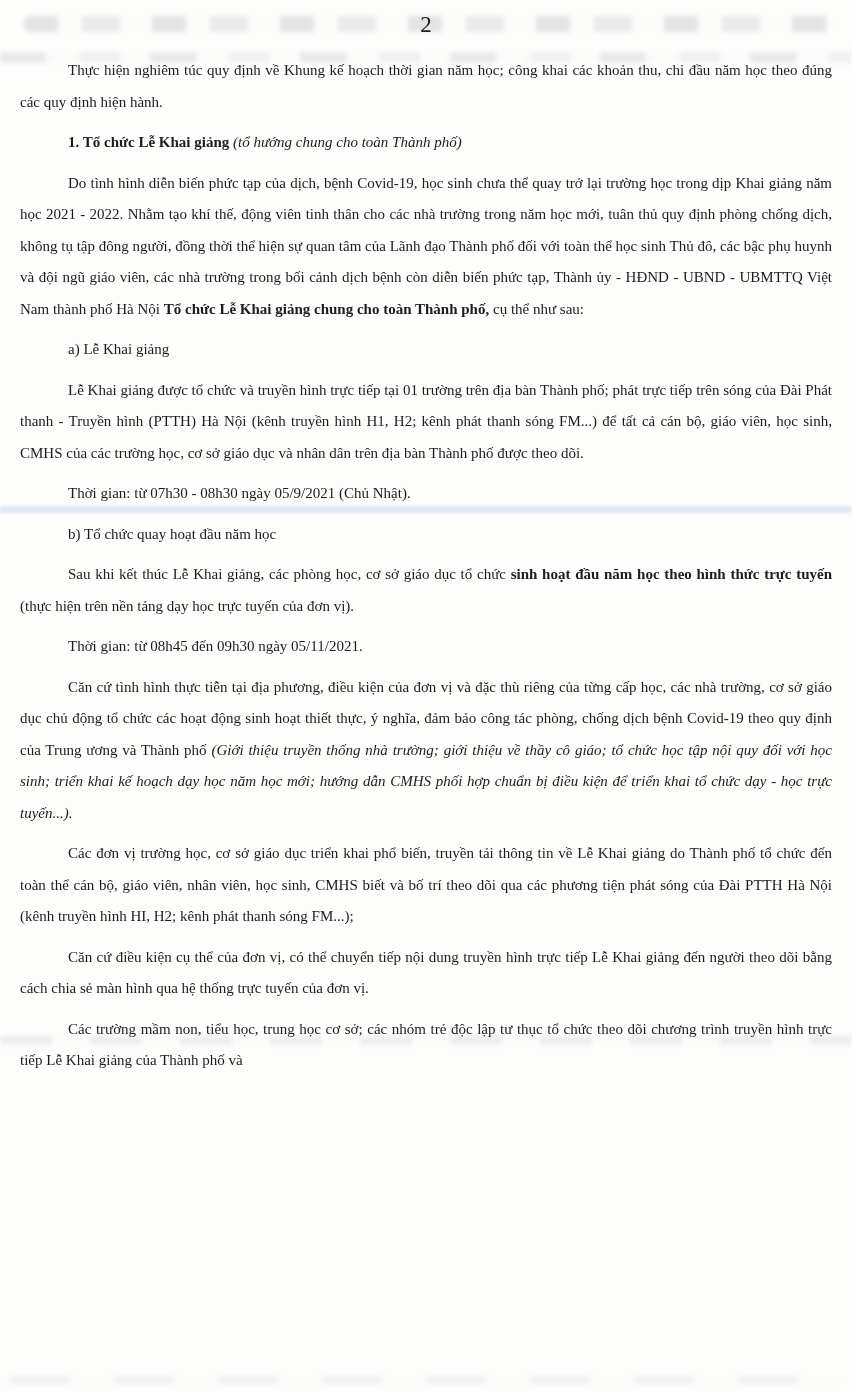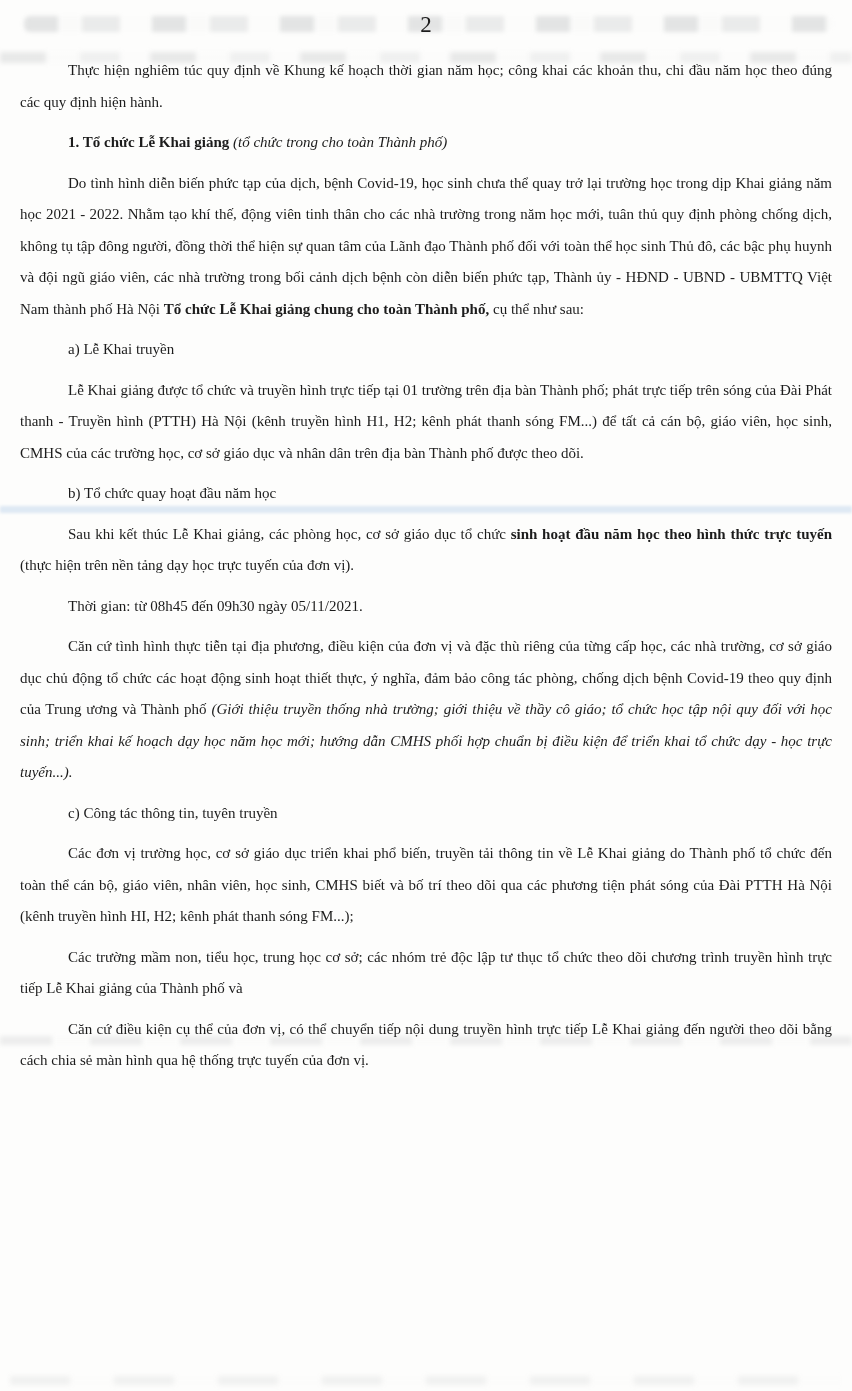--- a/index.html
+++ b/index.html
@@ -92,26 +92,26 @@
   <div class="artifact artifact-top-1"></div>
   <div class="artifact artifact-top-2"></div>
   <div class="artifact artifact-blue-line"></div>
   <div class="artifact artifact-band-mid"></div>
   <div class="artifact artifact-band-bottom"></div>
 
   <div class="page-number">2</div>
 
   <div class="doc-body">
       <p class="block body"><span class="run-n">Thực hiện nghiêm túc quy định về Khung kế hoạch thời gian năm học; công khai các khoản thu, chi đầu năm học theo đúng các quy định hiện hành.</span></p>
-      <p class="block heading"><span class="run-b">1. Tổ chức Lễ Khai giảng </span><span class="run-i">(tổ chức trong cho toàn Thành phố)</span></p>
+      <p class="block heading"><span class="run-b">1. Tổ chức Lễ Khai giảng </span><span class="run-i">(tổ hướng chung cho toàn Thành phố)</span></p>
       <p class="block body"><span class="run-n">Do tình hình diễn biến phức tạp của dịch, bệnh Covid-19, học sinh chưa thể quay trở lại trường học trong dịp Khai giảng năm học 2021 - 2022. Nhằm tạo khí thế, động viên tinh thân cho các nhà trường trong năm học mới, tuân thủ quy định phòng chống dịch, không tụ tập đông người, đồng thời thể hiện sự quan tâm của Lãnh đạo Thành phố đối với toàn thể học sinh Thủ đô, các bậc phụ huynh và đội ngũ giáo viên, các nhà trường trong bối cảnh dịch bệnh còn diễn biến phức tạp, Thành ủy - HĐND - UBND - UBMTTQ Việt Nam thành phố Hà Nội </span><span class="run-b">Tổ chức Lễ Khai giảng chung cho toàn Thành phố, </span><span class="run-n">cụ thể như sau:</span></p>
-      <p class="block subheading"><span class="run-n">a) Lễ Khai truyền</span></p>
+      <p class="block subheading"><span class="run-n">a) Lễ Khai giảng</span></p>
       <p class="block body"><span class="run-n">Lễ Khai giảng được tổ chức và truyền hình trực tiếp tại 01 trường trên địa bàn Thành phố; phát trực tiếp trên sóng của Đài Phát thanh - Truyền hình (PTTH) Hà Nội (kênh truyền hình H1, H2; kênh phát thanh sóng FM...) để tất cả cán bộ, giáo viên, học sinh, CMHS của các trường học, cơ sở giáo dục và nhân dân trên địa bàn Thành phố được theo dõi.</span></p>
+      <p class="block body"><span class="run-n">Thời gian: từ 07h30 - 08h30 ngày 05/9/2021 (Chủ Nhật).</span></p>
       <p class="block subheading"><span class="run-n">b) Tổ chức quay hoạt đầu năm học</span></p>
       <p class="block body"><span class="run-n">Sau khi kết thúc Lễ Khai giảng, các phòng học, cơ sở giáo dục tổ chức </span><span class="run-b">sinh hoạt đầu năm học theo hình thức trực tuyến </span><span class="run-n">(thực hiện trên nền tảng dạy học trực tuyến của đơn vị).</span></p>
       <p class="block body"><span class="run-n">Thời gian: từ 08h45 đến 09h30 ngày 05/11/2021.</span></p>
       <p class="block body"><span class="run-n">Căn cứ tình hình thực tiễn tại địa phương, điều kiện của đơn vị và đặc thù riêng của từng cấp học, các nhà trường, cơ sở giáo dục chủ động tổ chức các hoạt động sinh hoạt thiết thực, ý nghĩa, đảm bảo công tác phòng, chống dịch bệnh Covid-19 theo quy định của Trung ương và Thành phố </span><span class="run-i">(Giới thiệu truyền thống nhà trường; giới thiệu về thầy cô giáo; tổ chức học tập nội quy đối với học sinh; triển khai kế hoạch dạy học năm học mới; hướng dẫn CMHS phối hợp chuẩn bị điều kiện để triển khai tổ chức dạy - học trực tuyến...).</span></p>
-      <p class="block subheading"><span class="run-n">c) Công tác thông tin, tuyên truyền</span></p>
       <p class="block body"><span class="run-n">Các đơn vị trường học, cơ sở giáo dục triển khai phổ biến, truyền tải thông tin về Lễ Khai giảng do Thành phố tổ chức đến toàn thể cán bộ, giáo viên, nhân viên, học sinh, CMHS biết và bố trí theo dõi qua các phương tiện phát sóng của Đài PTTH Hà Nội (kênh truyền hình HI, H2; kênh phát thanh sóng FM...);</span></p>
+      <p class="block body"><span class="run-n">Căn cứ điều kiện cụ thể của đơn vị, có thể chuyển tiếp nội dung truyền hình trực tiếp Lễ Khai giảng đến người theo dõi bằng cách chia sẻ màn hình qua hệ thống trực tuyến của đơn vị.</span></p>
       <p class="block body"><span class="run-n">Các trường mầm non, tiểu học, trung học cơ sở; các nhóm trẻ độc lập tư thục tổ chức theo dõi chương trình truyền hình trực tiếp Lễ Khai giảng của Thành phố và</span></p>
-      <p class="block body"><span class="run-n">Căn cứ điều kiện cụ thể của đơn vị, có thể chuyển tiếp nội dung truyền hình trực tiếp Lễ Khai giảng đến người theo dõi bằng cách chia sẻ màn hình qua hệ thống trực tuyến của đơn vị.</span></p>
     </div>
 </div>
 
 </body></html>

